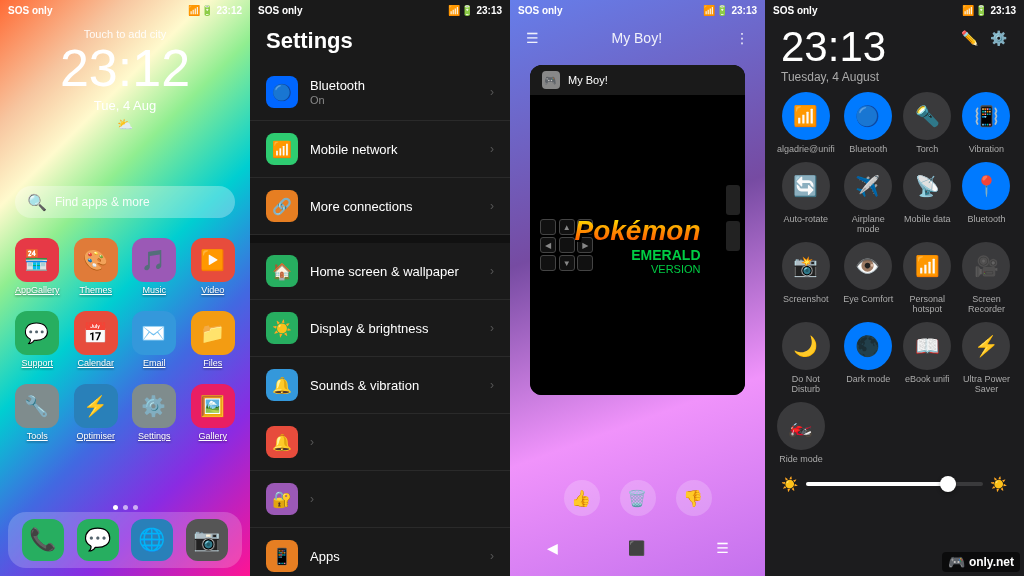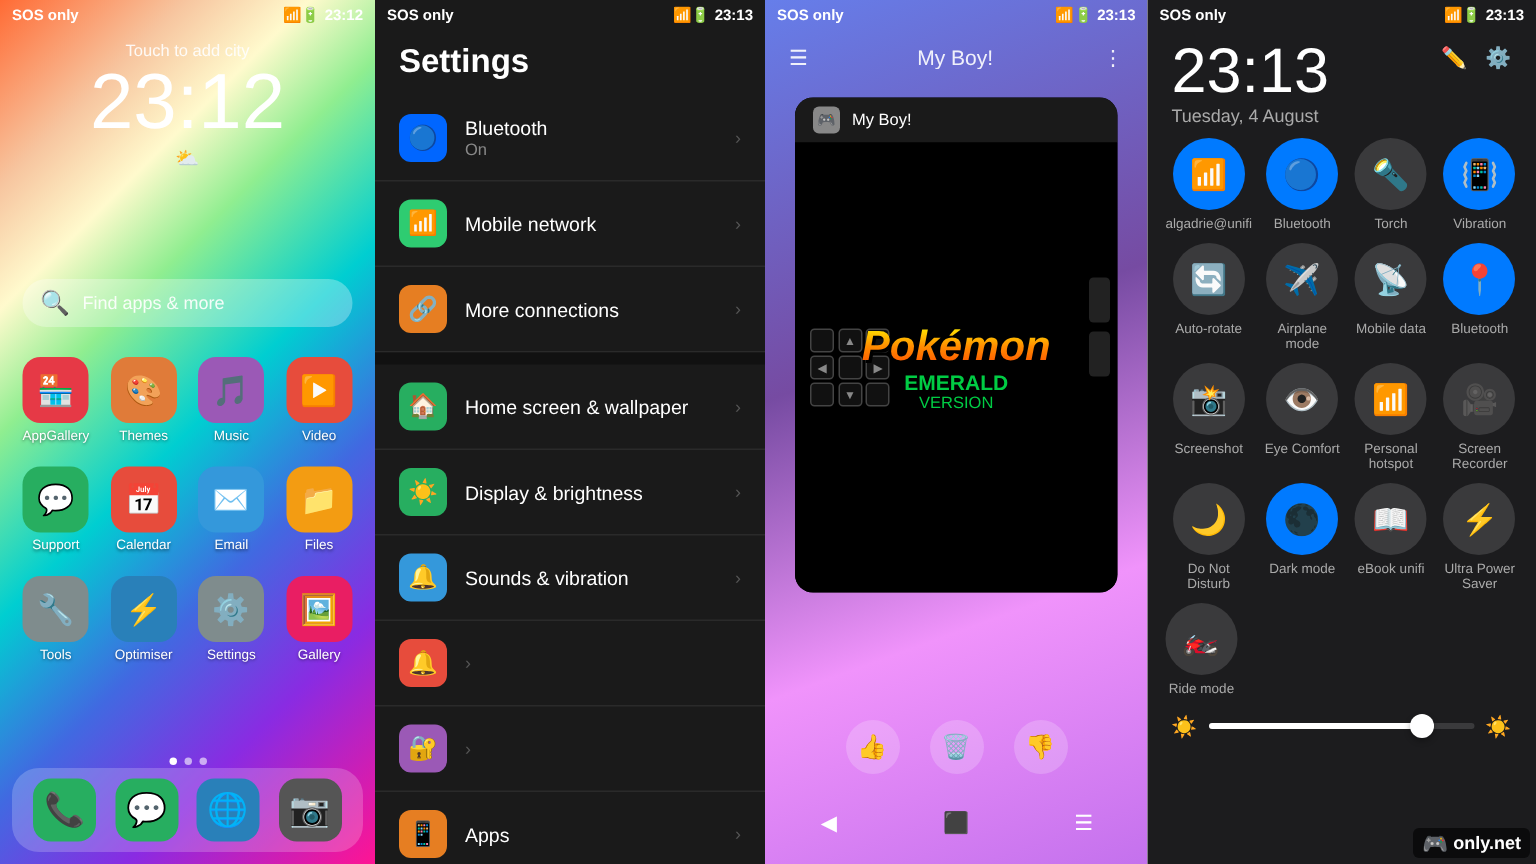--- a/index.html
+++ b/index.html
@@ -37,21 +37,21 @@
       display: grid; grid-template-columns: repeat(4, 1fr); gap: 4px;
     }
     .app-icon {
       display: flex; flex-direction: column; align-items: center; padding: 6px 2px;
     }
     .app-icon-img {
       width: 44px; height: 44px; border-radius: 12px;
       display: flex; align-items: center; justify-content: center;
       font-size: 20px; margin-bottom: 3px;
     }
-    .app-icon-label { font-size: 9px; color: white; text-align: center; text-shadow: 0 1px 2px rgba(0,0,0,0.5); }
+    .app-icon-label { font-size: 9px; color: white; text-align: center; text-shadow: 0 1px 2px rgba(0,0,0,0.5); text-decoration: underline; }
     .home-dots {
       position: absolute; bottom: 66px; left: 0; right: 0;
       display: flex; justify-content: center; gap: 5px;
     }
     .dot { width: 5px; height: 5px; border-radius: 50%; background: rgba(255,255,255,0.6); }
     .dot.active { background: white; }
     .home-bottom-dock {
       position: absolute; bottom: 8px; left: 8px; right: 8px; height: 56px;
       background: rgba(255,255,255,0.2); border-radius: 18px;
       display: flex; align-items: center; justify-content: space-around; padding: 0 8px;
@@ -122,21 +122,21 @@
     .game-controls-left {
       position: absolute; left: 10px; top: 50%; transform: translateY(-50%);
       display: grid; grid-template-columns: repeat(3,1fr); gap: 2px; width: 54px;
     }
     .game-btn {
       width: 16px; height: 16px; border: 1px solid #444; border-radius: 3px;
       display: flex; align-items: center; justify-content: center;
       font-size: 8px; color: #666; background: #111;
     }
     .game-btn.active { color: #888; }
-    .game-title-area { text-align: center; }
+    .game-title-area { text-align: right; }
     .pokemon-logo {
       font-size: 28px; font-weight: 900; font-style: italic;
       background: linear-gradient(180deg, #ffff00 0%, #ff8c00 50%, #ff4500 100%);
       -webkit-background-clip: text; -webkit-text-fill-color: transparent;
       text-shadow: none; filter: drop-shadow(2px 2px 0 #000);
     }
     .emerald-text { color: #00cc44; font-size: 14px; font-weight: 700; display: block; }
     .version-text { color: #00cc44; font-size: 11px; }
     .recent-sidebar-btns {
       position: absolute; right: 5px; top: 30%; display: flex; flex-direction: column; gap: 6px;
@@ -211,20 +211,21 @@
   <div class="home-bg"></div>
 
   <div class="home-status-bar">
     <span>SOS only</span>
     <span>📶🔋 <span>23:12</span></span>
   </div>
 
   <div class="home-time-section">
     <div class="home-add-city">Touch to add city</div>
     <div class="home-clock">23:12</div>
+    <div class="home-date">Tue, 4 Aug</div>
     <div class="home-weather">⛅</div>
   </div>
 
   <div class="home-search">
     <span>🔍</span>
     <span class="home-search-text">Find apps &amp; more</span>
   </div>
 
   <div class="home-apps-grid">
     <div class="app-icon">

